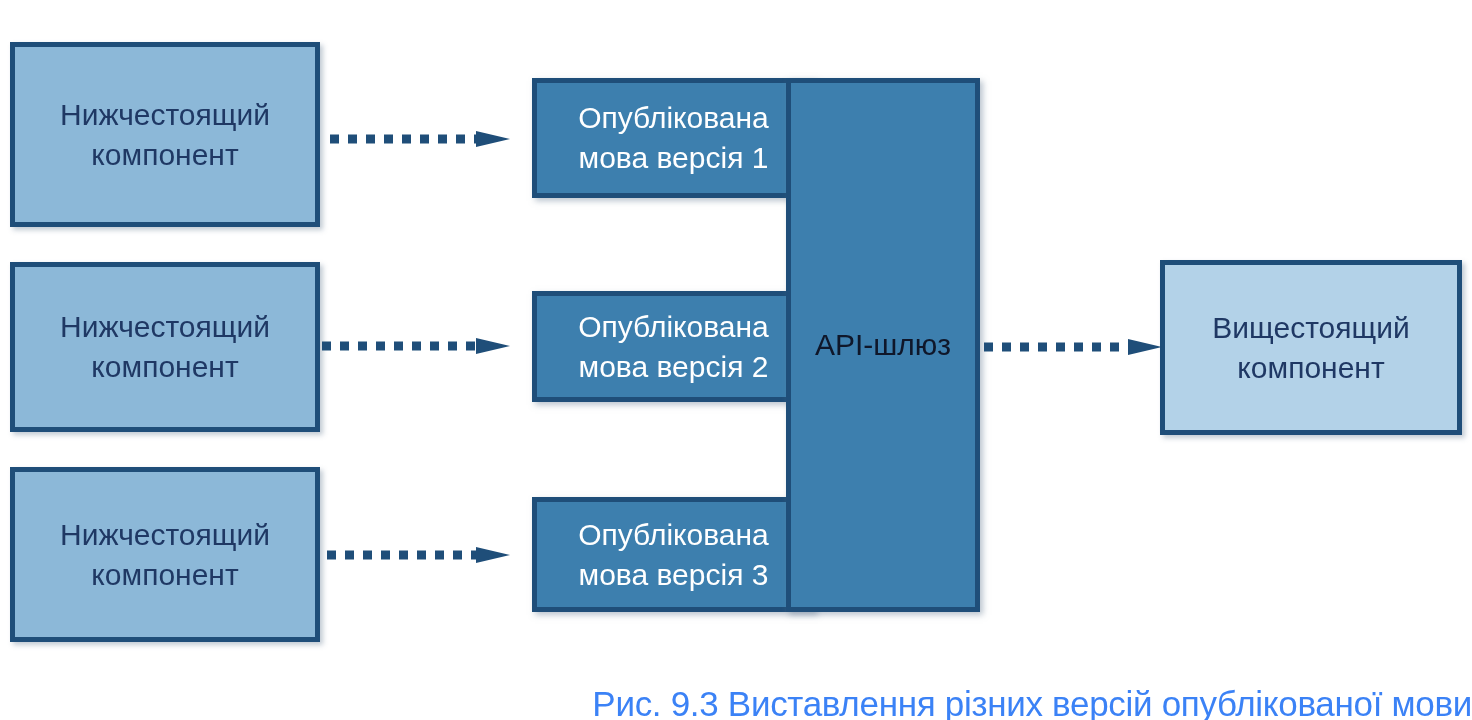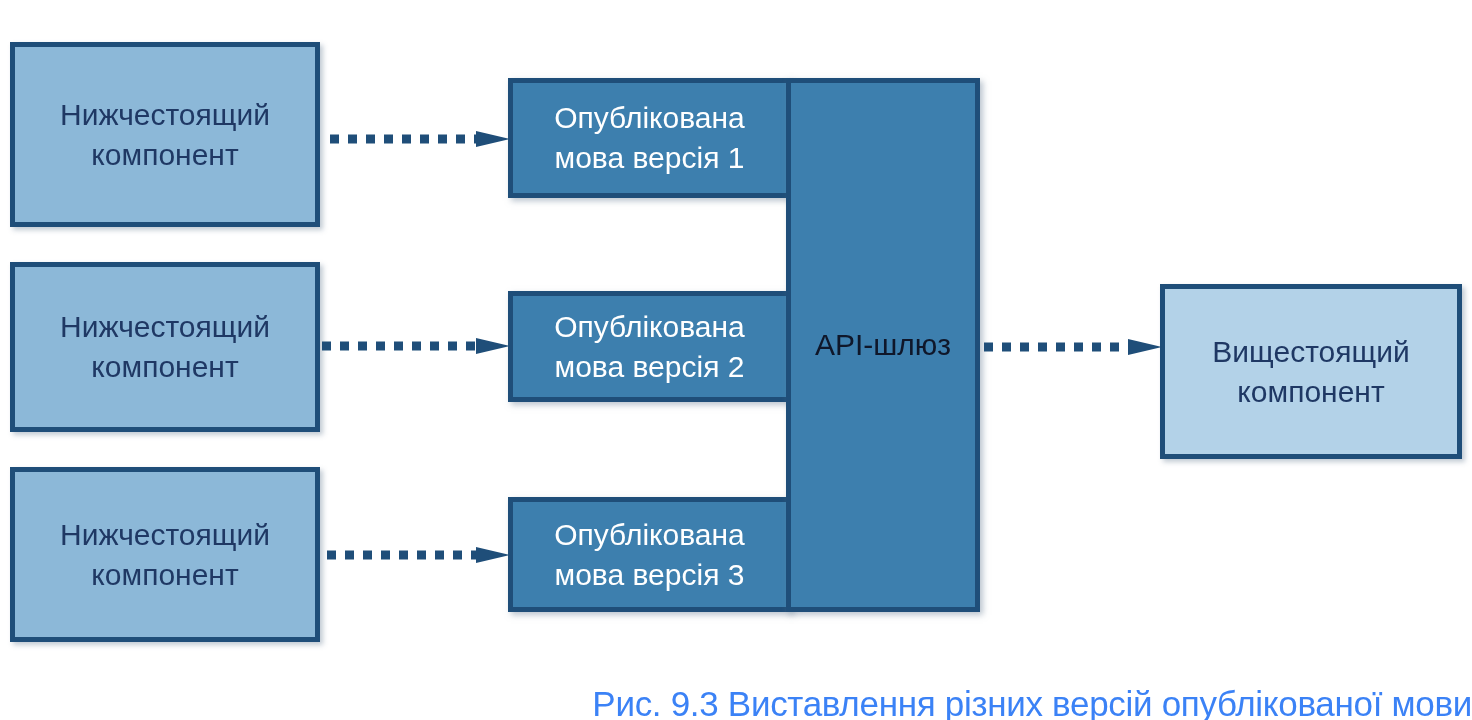--- a/index.html
+++ b/index.html
@@ -49,20 +49,21 @@
     box-shadow: 3px 3px 5px rgba(120,140,160,0.45);
   }
 
   
   .box-medium {
     background: #3d7fae;
     border: 5px solid #1f4e79;
     color: #ffffff;
     font-size: 30px;
     box-shadow: 3px 3px 6px rgba(120,140,160,0.5);
+    margin-left: 24px;
   }
 
   .box-label {
     display: block;
     padding: 0 10px;
     white-space: pre-line;
   }
 
   
   .gateway {
@@ -130,21 +131,21 @@
 
   <div class="box box-medium" style="left:508px; top:485px; width:283px; height:115px;">
     <span class="box-label">Опублікована
 мова версія 3</span>
   </div>
 
   <div class="gateway" style="left:786px; top:66px; width:194px; height:534px;">
     <span class="box-label">API-шлюз</span>
   </div>
 
-  <div class="box box-lighter" style="left:1160px; top:248px; width:302px; height:175px;margin-top:24px;">
+  <div class="box box-lighter" style="left:1160px; top:248px; width:302px; height:175px;">
     <span class="box-label">Вищестоящий
 компонент</span>
   </div>
 
   <div class="arrow" style="left:330px; top:119px; width:180px; height:16px;">
     <svg width="180" height="16" viewBox="0 0 180 16">
       <line x1="0" y1="8" x2="148" y2="8" stroke="#1f4e79" stroke-width="9" stroke-dasharray="9 9" stroke-linecap="butt"></line>
       <polygon points="146,0 180,8 146,16" fill="#1f4e79"></polygon>
     </svg>
   </div>

